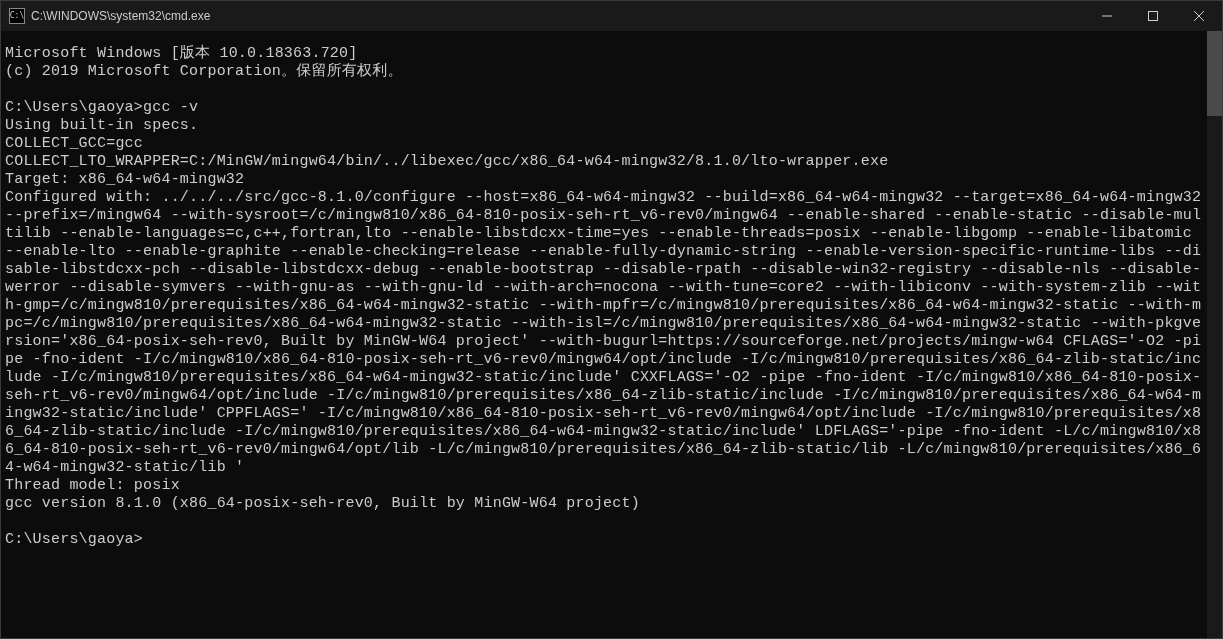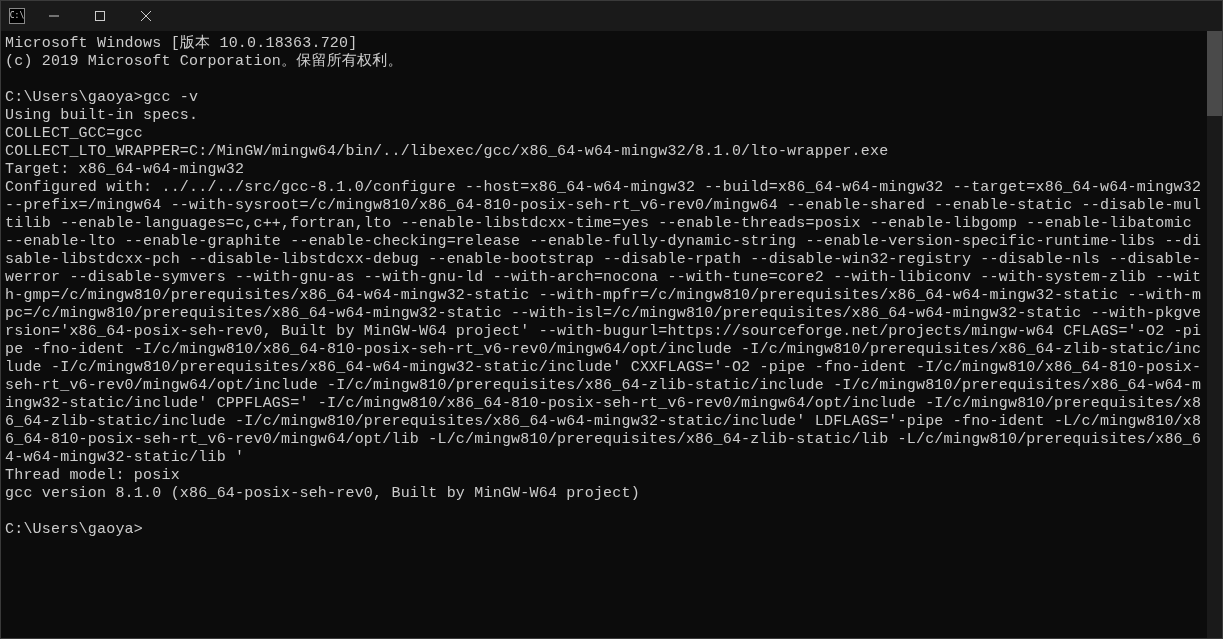--- a/index.html
+++ b/index.html
@@ -65,21 +65,21 @@
       font-size: 10px;
     }
     .content-area {
       flex: 1;
       display: flex;
       background: #0c0c0c;
       overflow: hidden;
     }
     .terminal {
       flex: 1;
-      padding: 4px 4px;
+      padding: 14px 4px;
       font-size: 15px;
       line-height: 18px;
       color: #cccccc;
       white-space: pre-wrap;
       word-break: break-all;
       font-family: 'NSimSun', Consolas, 'Courier New', monospace;
       letter-spacing: 0.2px;
     }
     .scrollbar {
       width: 15px;
@@ -95,20 +95,21 @@
     }
   </style>
 </head>
 <body>
 
 <div class="window">
   <div class="titlebar">
     <div class="titlebar-icon">
       <span class="titlebar-icon-inner">C:\</span>
     </div>
+    <div class="titlebar-title">C:\WINDOWS\system32\cmd.exe</div>
     <div class="titlebar-controls">
       <div class="titlebar-btn">
         <svg width="10" height="10" viewBox="0 0 10 10">
             <path stroke="#ccc" stroke-width="1" d="M0 5 L10 5"></path>
           </svg>
       </div>
       <div class="titlebar-btn">
         <svg width="10" height="10" viewBox="0 0 10 10">
             <rect x="0.5" y="0.5" width="9" height="9" stroke="#ccc" stroke-width="1" fill="none"></rect>
           </svg>

